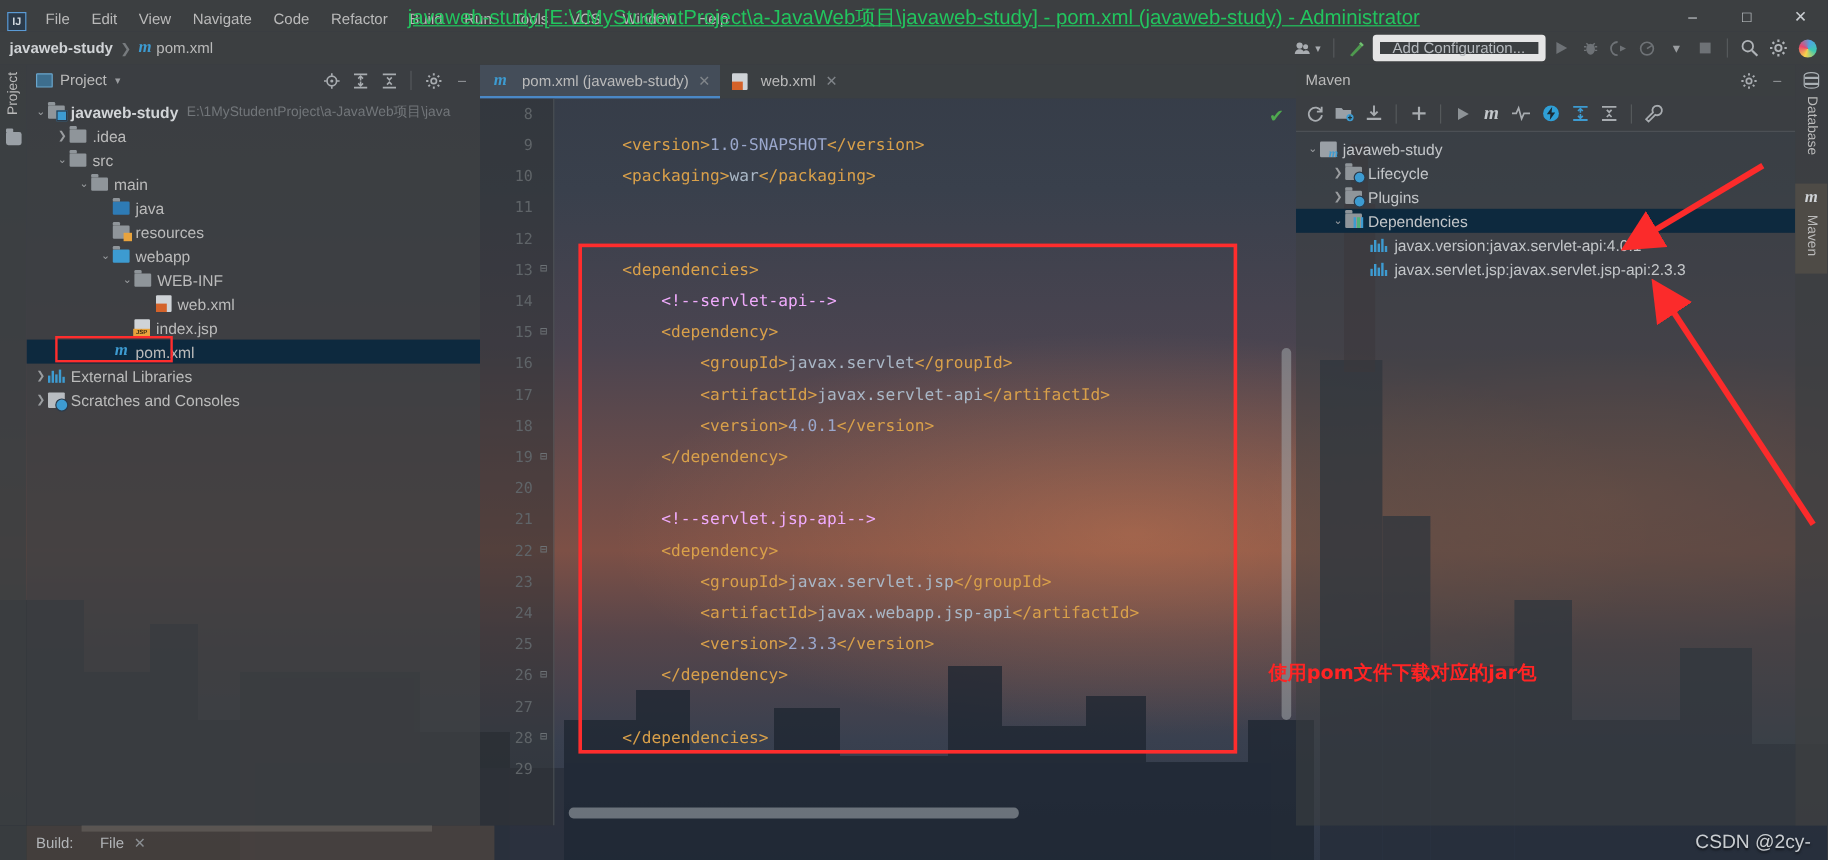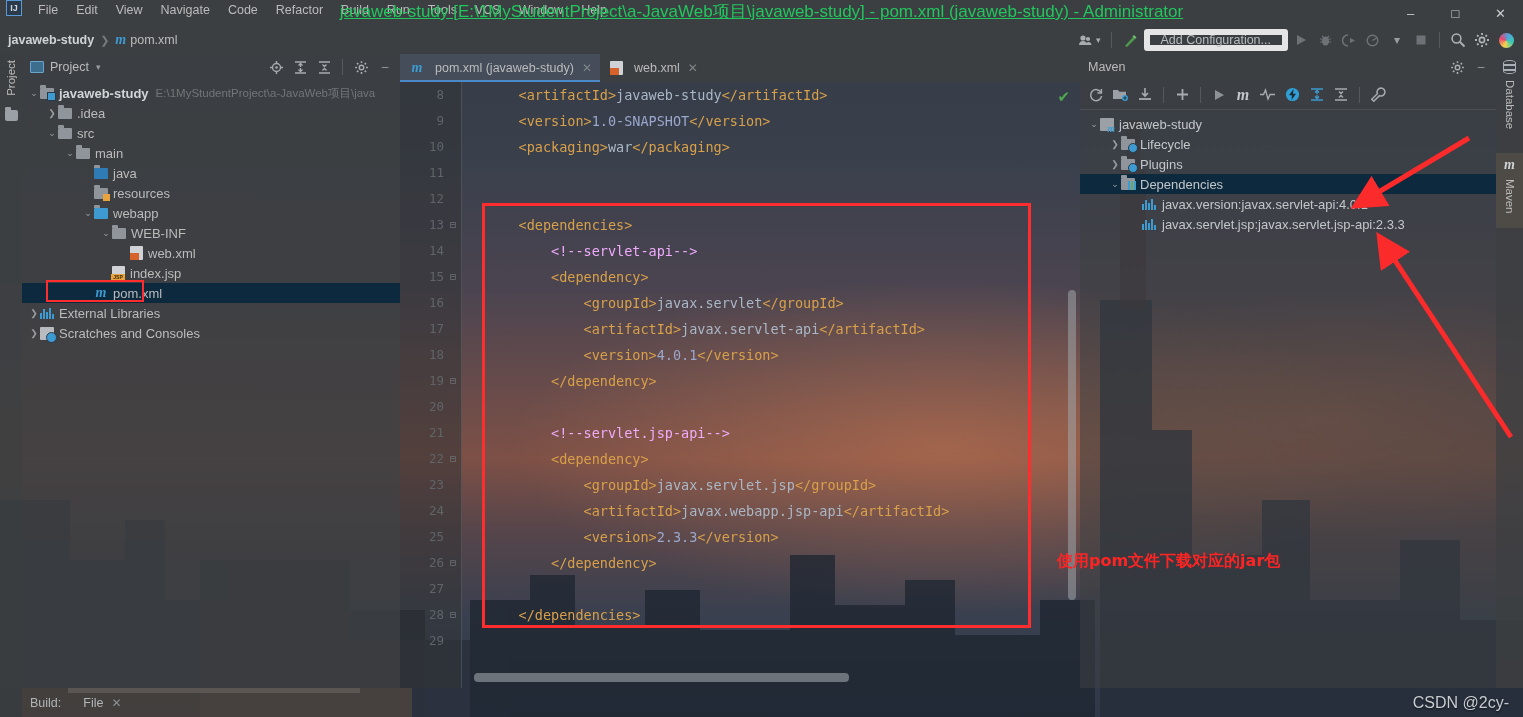--- a/index.html
+++ b/index.html
@@ -38,21 +38,21 @@
   
   .bg-buildings {
     position: absolute; left: 0; top: 0; width: 1523px; height: 717px;
     z-index: 1; pointer-events: none;
   }
 
   
   .titlebar {
     position: absolute; left: 0; top: 0; width: 1523px; height: 26px;
     background: #3c3f41;
-    display: flex; align-items: flex-start;
+    display: flex; align-items: flex-end;
     z-index: 30;
   }
   .ij-logo {
     width: 16px; height: 16px; margin: 0 7px 0 6px;
     border: 1px solid #5b9bd5; background: #2b3a4a;
     color: #cfd6dd; font-size: 9px; font-weight: bold;
     display: flex; align-items: center; justify-content: center;
     font-family: "Liberation Sans", sans-serif;
   }
   .menubar { display: flex; align-items: center; gap: 0px; }
@@ -698,21 +698,20 @@
           <span class="tab-x">✕</span>
         </div>
       </div>
     <div class="editor-body">
       <div class="gutter"></div>
       <div class="gutter-sep"></div>
       <div class="code-lines" id="code-lines">
           <div class="cline">
             <span class="lnum">8</span>
             <span class="fold"></span>
-            <span class="ctext">    <span class="tag">&lt;artifactId&gt;</span><span class="txt">javaweb-study</span><span class="tag">&lt;/artifactId&gt;</span></span>
           </div>
           <div class="cline">
             <span class="lnum">9</span>
             <span class="fold"></span>
             <span class="ctext">    <span class="tag">&lt;version&gt;</span><span class="num">1.0-SNAPSHOT</span><span class="tag">&lt;/version&gt;</span></span>
           </div>
           <div class="cline">
             <span class="lnum">10</span>
             <span class="fold"></span>
             <span class="ctext">    <span class="tag">&lt;packaging&gt;</span><span class="txt">war</span><span class="tag">&lt;/packaging&gt;</span></span>

